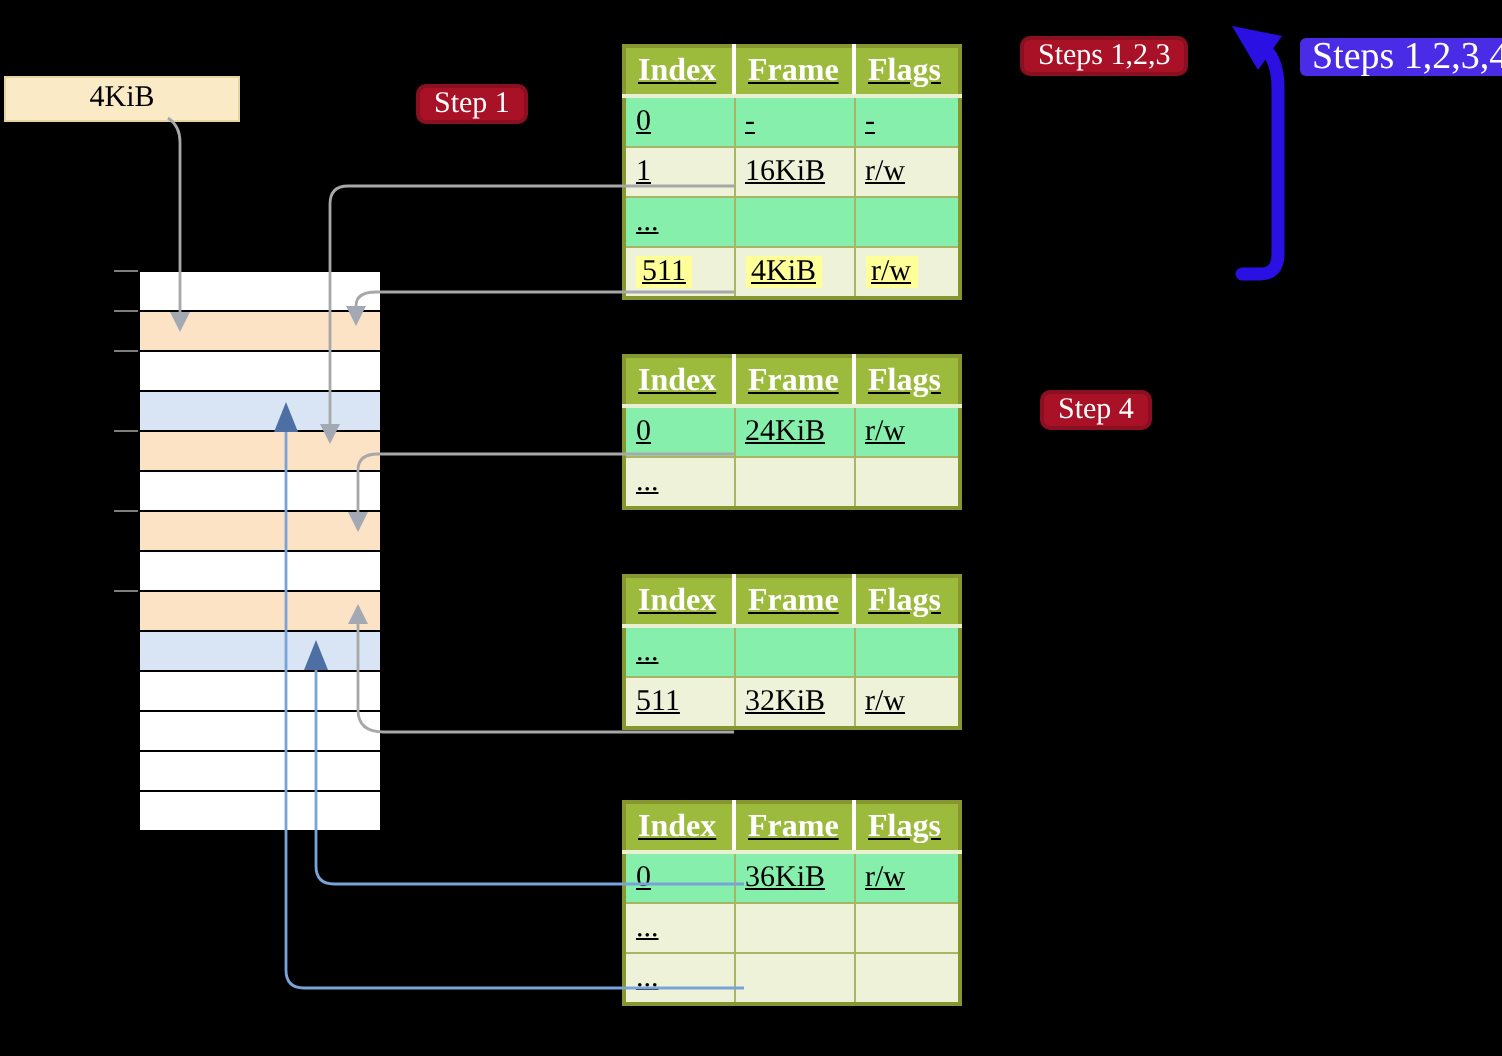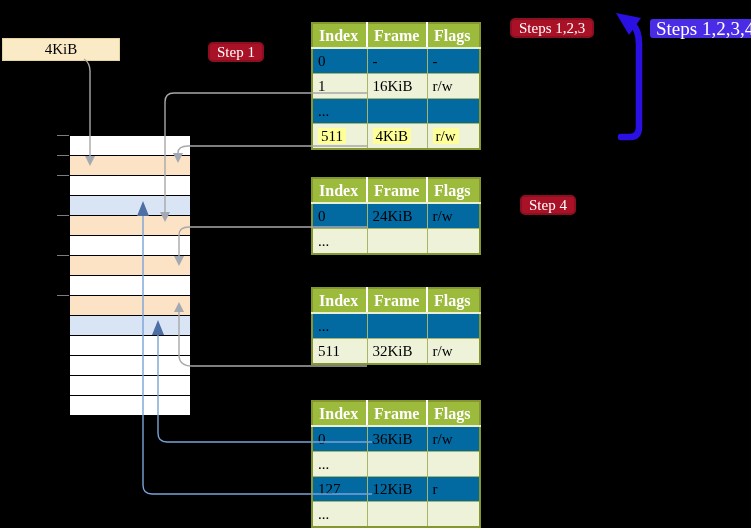--- a/index.html
+++ b/index.html
@@ -23,21 +23,21 @@
     text-align:center;font-size:15px;line-height:20px;
   }
   
   #strip{position:absolute;left:70px;top:135px;width:120px;border-top:1px solid #000;}
   .strip-row{height:19px;border-bottom:1px solid #000;}
   .c-white{background:#ffffff;}
   .c-peach{background:#fce3c5;}
   .c-blue{background:#d9e5f4;}
   .tick{position:absolute;left:57px;width:12px;height:1px;background:#7d7d7d;}
   
-  table.ptable{position:absolute;border-collapse:collapse;background:#0369a1;border:2px solid #87972f;}
+  table.ptable{position:absolute;border-collapse:collapse;background:#86efac;border:2px solid #87972f;text-decoration:underline;}
   table.ptable th{
     background:#9cba3c;color:#fff;font-size:16px;font-weight:bold;text-align:left;
     padding:1px 6px;border-right:2px solid #fff;border-bottom:2px solid #e9efd2;height:21px;
   }
   table.ptable th:last-child{border-right:none;}
   table.ptable td{
     font-size:15px;color:#000;padding:1px 5px;border:1px solid #a9b566;height:22px;
     white-space:nowrap;
   }
   tr.shade td{background:#eef2d9;}
@@ -186,25 +186,20 @@
         <tr>
           <td>0</td>
           <td>36KiB</td>
           <td>r/w</td>
         </tr>
         <tr class="shade">
           <td>...</td>
           <td></td>
           <td></td>
         </tr>
-        <tr>
-          <td>127</td>
-          <td>12KiB</td>
-          <td>r</td>
-        </tr>
         <tr class="shade">
           <td>...</td>
           <td></td>
           <td></td>
         </tr>
       </tbody>
     </table>
   </div>
 
 <svg id="overlay" width="751" height="528" viewBox="0 0 751 528">

